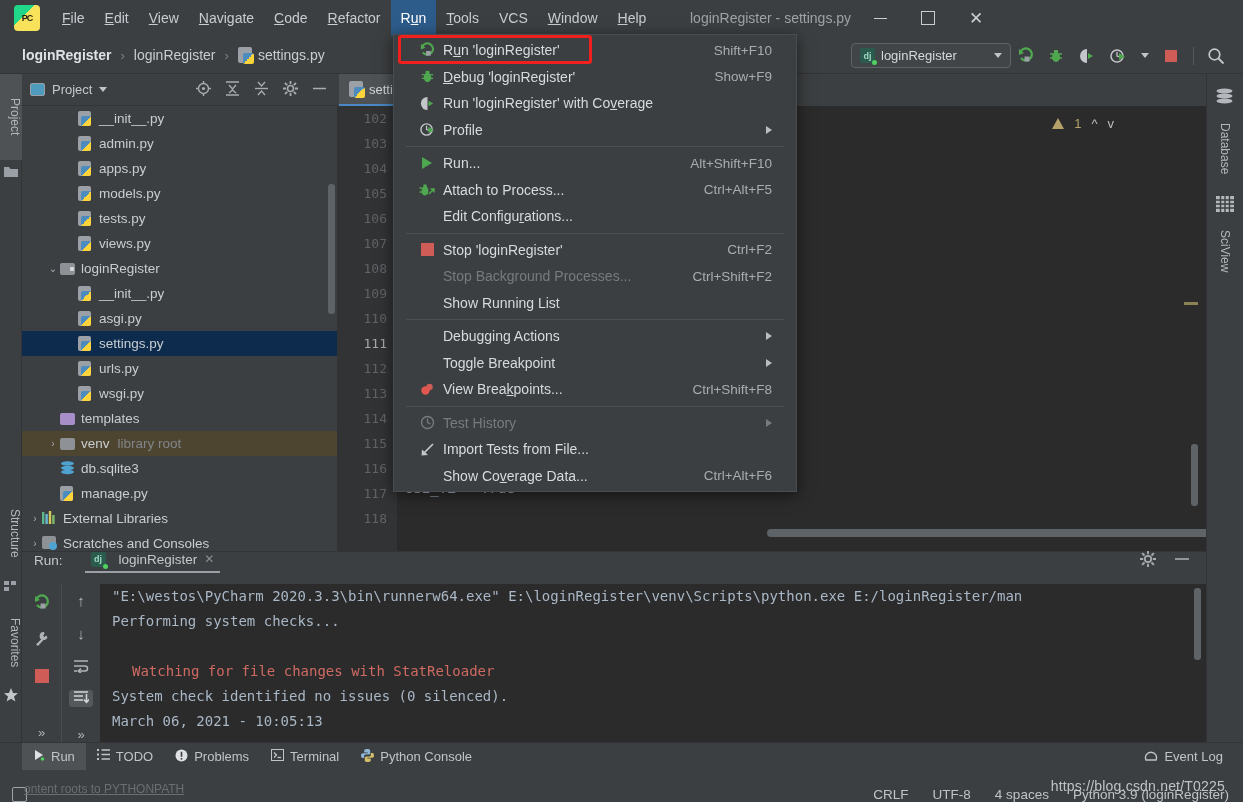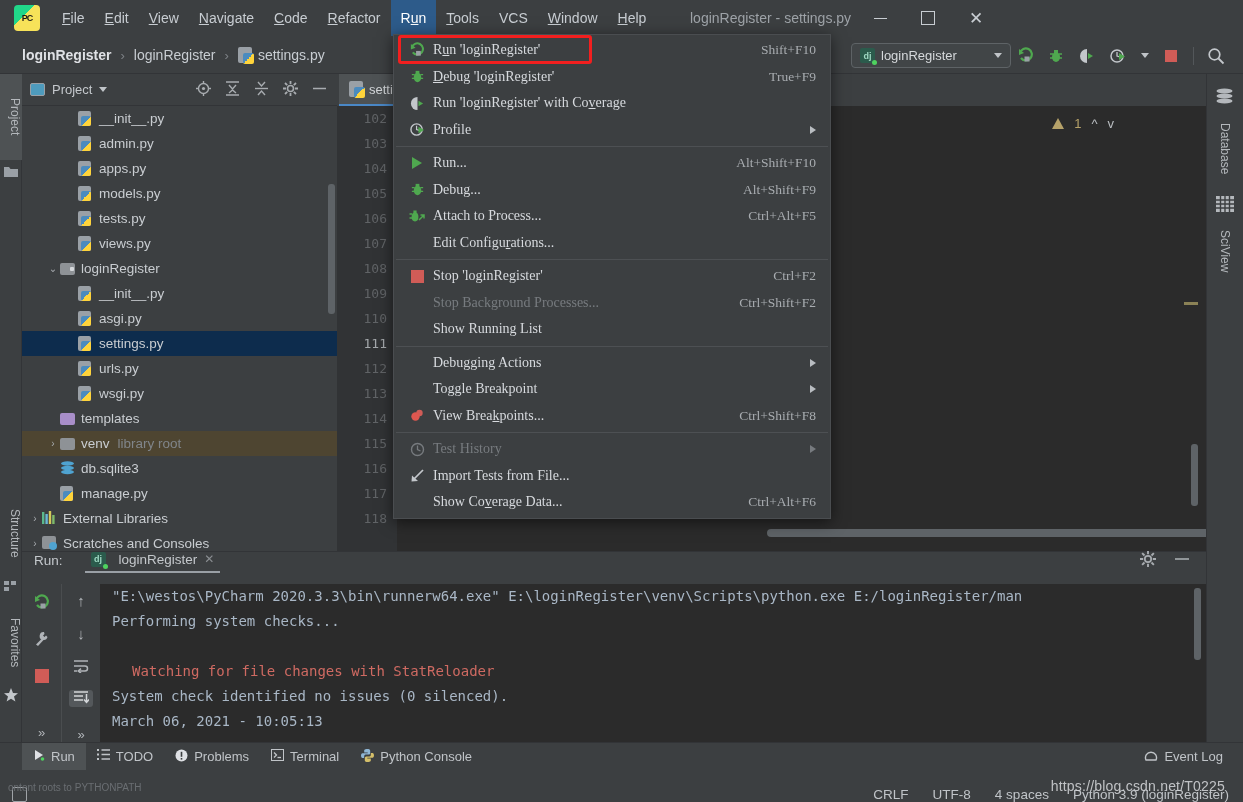--- a/index.html
+++ b/index.html
@@ -159,25 +159,25 @@
   .twb{display:flex;align-items:center;gap:6px;height:28px;padding:0 11px;font-size:13px;color:#c0c4c8;}
   .twb.active{background:#4e5254;}
   .evlog{margin-left:auto;display:flex;align-items:center;gap:6px;padding-right:20px;font-size:13px;color:#c0c4c8;}
   .statusbar{position:absolute;left:0;top:770px;width:1243px;height:32px;background:#3c3f41;
              display:flex;align-items:flex-end;}
   .sb-left{padding-left:12px;display:flex;align-items:center;}
   .sb-sq{width:15px;height:15px;border:1px solid #a0a4a8;border-radius:2px;}
   .sb-right{position:absolute;right:14px;display:flex;align-items:center;gap:24px;font-size:13.5px;color:#c0c4c8;}
   .watermark{position:absolute;right:18px;top:770px;height:32px;line-height:32px;
              font-size:14px;color:#d8dadd;opacity:.85;letter-spacing:.2px;}
-  .ghosttext{position:absolute;left:0;top:782px;font-size:10px;color:#6a6e72;padding-left:8px;}
+  .ghosttext{position:absolute;left:0;top:782px;font-size:12px;color:#6a6e72;padding-left:24px;text-decoration:underline;}
 
   
-  .menu{position:absolute;left:393px;top:34px;width:438px;background:#3c3f41;
-        border:1px solid #4a4d50;box-shadow:0 3px 14px rgba(0,0,0,.55);z-index:50;padding:2px 2px;font-family:Liberation Serif, serif;}
+  .menu{position:absolute;left:393px;top:34px;width:404px;background:#3c3f41;
+        border:1px solid #4a4d50;box-shadow:0 3px 14px rgba(0,0,0,.55);z-index:50;padding:2px 12px;}
   .mrow{height:26.5px;display:flex;align-items:center;padding:0 12px 0 10px;font-size:14px;color:#d7dade;}
   .mrow.dis{color:#777b7f;}
   .mrow .mic{width:22px;height:18px;display:flex;align-items:center;justify-content:center;margin-right:5px;flex:none;}
   .mrow .lbl{flex:1;white-space:nowrap;}
   .mrow .lbl u{text-decoration:underline;}
   .mrow .keys{color:#a8acb0;font-size:13.5px;margin-left:18px;white-space:nowrap;}
   .mrow .sub{margin-left:12px;width:0;height:0;border-top:4.5px solid transparent;
              border-bottom:4.5px solid transparent;border-left:6px solid #b9bdc1;}
   .mrow.dis .sub{border-left-color:#777b7f;}
   .msep{height:1px;background:#4d5053;margin:3px 0;}
@@ -730,21 +730,21 @@
       </div>
       <div class="mrow">
         <span class="mic">
           <svg width="15" height="15" viewBox="0 0 16 16">
             <ellipse cx="8" cy="9" rx="4" ry="5" fill="#4fa84f"></ellipse>
             <rect x="6" y="2" width="4" height="3" fill="#4fa84f"></rect>
             <path d="M2 6 H5 M2 10 H5 M11 6 H14 M11 10 H14" stroke="#4fa84f" stroke-width="1.4"></path>
           </svg>
         </span>
         <span class="lbl"><u>D</u>ebug 'loginRegister'</span>
-        <span class="keys">True+F9</span>
+        <span class="keys">Show+F9</span>
       </div>
       <div class="mrow">
         <span class="mic">
           <svg width="15" height="15" viewBox="0 0 16 16">
             <path d="M8 1 A7 7 0 1 0 8 15 Z" fill="#c3c7cb"></path>
             <path d="M9 5 L14 8 L9 11 Z" fill="#4fa84f"></path>
           </svg>
         </span>
         <span class="lbl">Run 'loginRegister' with Co<u>v</u>erage</span>
       </div>
@@ -761,31 +761,20 @@
       </div>
       <div class="msep"></div>
       <div class="mrow">
         <span class="mic">
           <svg width="14" height="14" viewBox="0 0 14 14">
             <path d="M2 1 L12 7 L2 13 Z" fill="#4fa84f"></path>
           </svg>
         </span>
         <span class="lbl">Run...</span>
         <span class="keys">Alt+Shift+F10</span>
-      </div>
-      <div class="mrow">
-        <span class="mic">
-          <svg width="15" height="15" viewBox="0 0 16 16">
-            <ellipse cx="8" cy="9" rx="4" ry="5" fill="#4fa84f"></ellipse>
-            <rect x="6" y="2" width="4" height="3" fill="#4fa84f"></rect>
-            <path d="M2 6 H5 M2 10 H5 M11 6 H14 M11 10 H14" stroke="#4fa84f" stroke-width="1.4"></path>
-          </svg>
-        </span>
-        <span class="lbl">Debug...</span>
-        <span class="keys">Alt+Shift+F9</span>
       </div>
       <div class="mrow">
         <span class="mic">
           <svg width="16" height="16" viewBox="0 0 16 16">
             <ellipse cx="6" cy="9" rx="3.4" ry="4.4" fill="#4fa84f"></ellipse>
             <rect x="4.4" y="2.5" width="3.2" height="2.6" fill="#4fa84f"></rect>
             <path d="M0.5 6 H3 M0.5 10 H3" stroke="#4fa84f" stroke-width="1.3"></path>
             <path d="M10 12 L15 7 M11.5 7 H15 V10.5" stroke="#4fa84f" stroke-width="1.5" fill="none"></path>
           </svg>
         </span>

